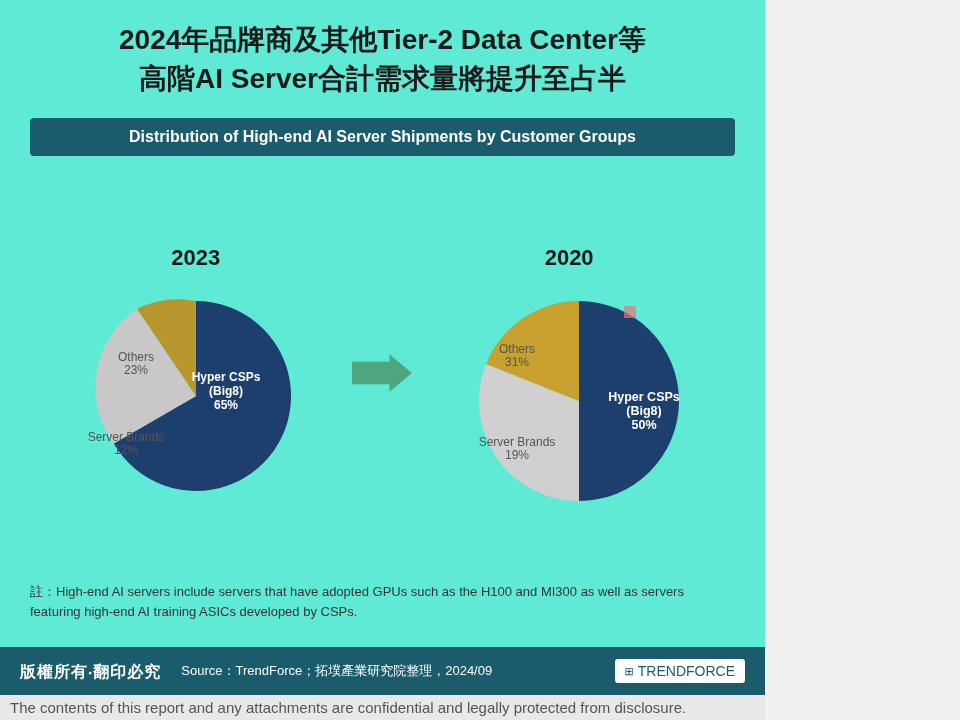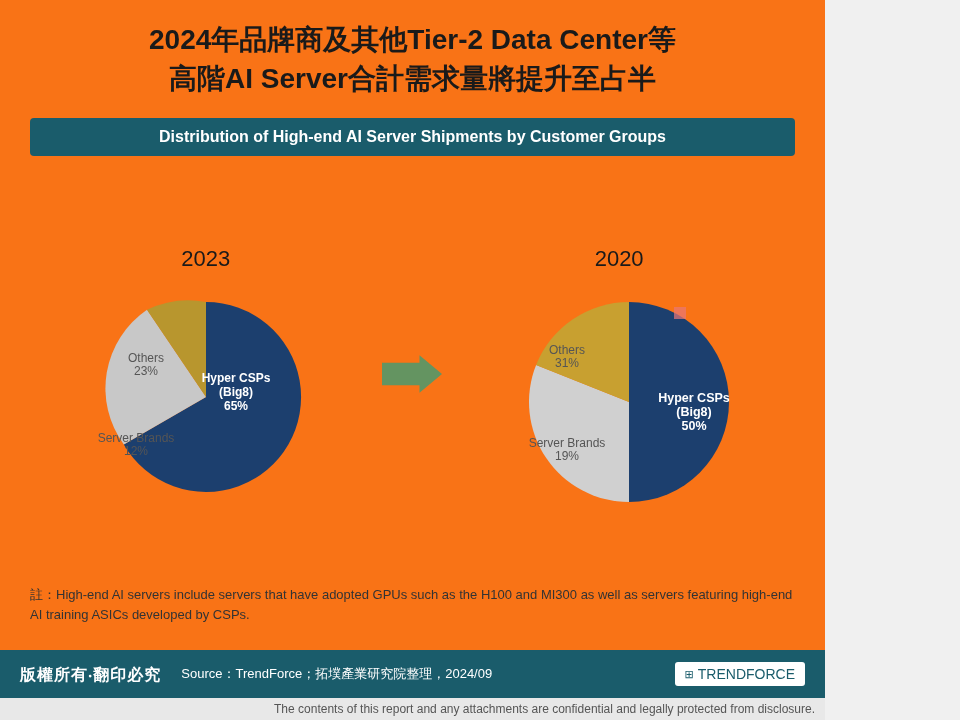--- a/index.html
+++ b/index.html
@@ -6,23 +6,23 @@
     body {
       width: 960px;
       height: 720px;
       background: #f0f0f0;
       font-family: Arial, "Microsoft JhengHei", sans-serif;
       overflow: hidden;
       position: relative;
     }
 
     .main-container {
-      width: 825px;
+      width: 765px;
       height: 720px;
-      background: #f97316;
+      background: #5eead4;
       display: flex;
       flex-direction: column;
     }
 
     
     .title-section {
       padding: 20px 40px 10px;
       text-align: center;
     }
     .title-text {
@@ -63,21 +63,21 @@
     }
 
     .chart-group {
       display: flex;
       flex-direction: column;
       align-items: center;
     }
 
     .chart-year {
       font-size: 22px;
-      font-weight: normal;
+      font-weight: bold;
       color: #1a1a1a;
       margin-bottom: 10px;
     }
 
     .pie-wrapper {
       position: relative;
       width: 280px;
       height: 220px;
     }
 
@@ -140,23 +140,23 @@
     .trendforce-logo {
       font-size: 14px;
       font-weight: normal;
       color: #1a5c6b;
     }
 
     
     .disclaimer {
       background: #e8e8e8;
       padding: 4px 10px;
-      font-size: 12px;
+      font-size: 15px;
       color: #555;
-      text-align: right;
+      text-align: left;
     }
   </style>
 </head>
 <body>
 
 <div class="main-container">
 
   <div class="title-section">
     <div class="title-text">
       <div>2024年品牌商及其他Tier-2 Data Center等</div>

